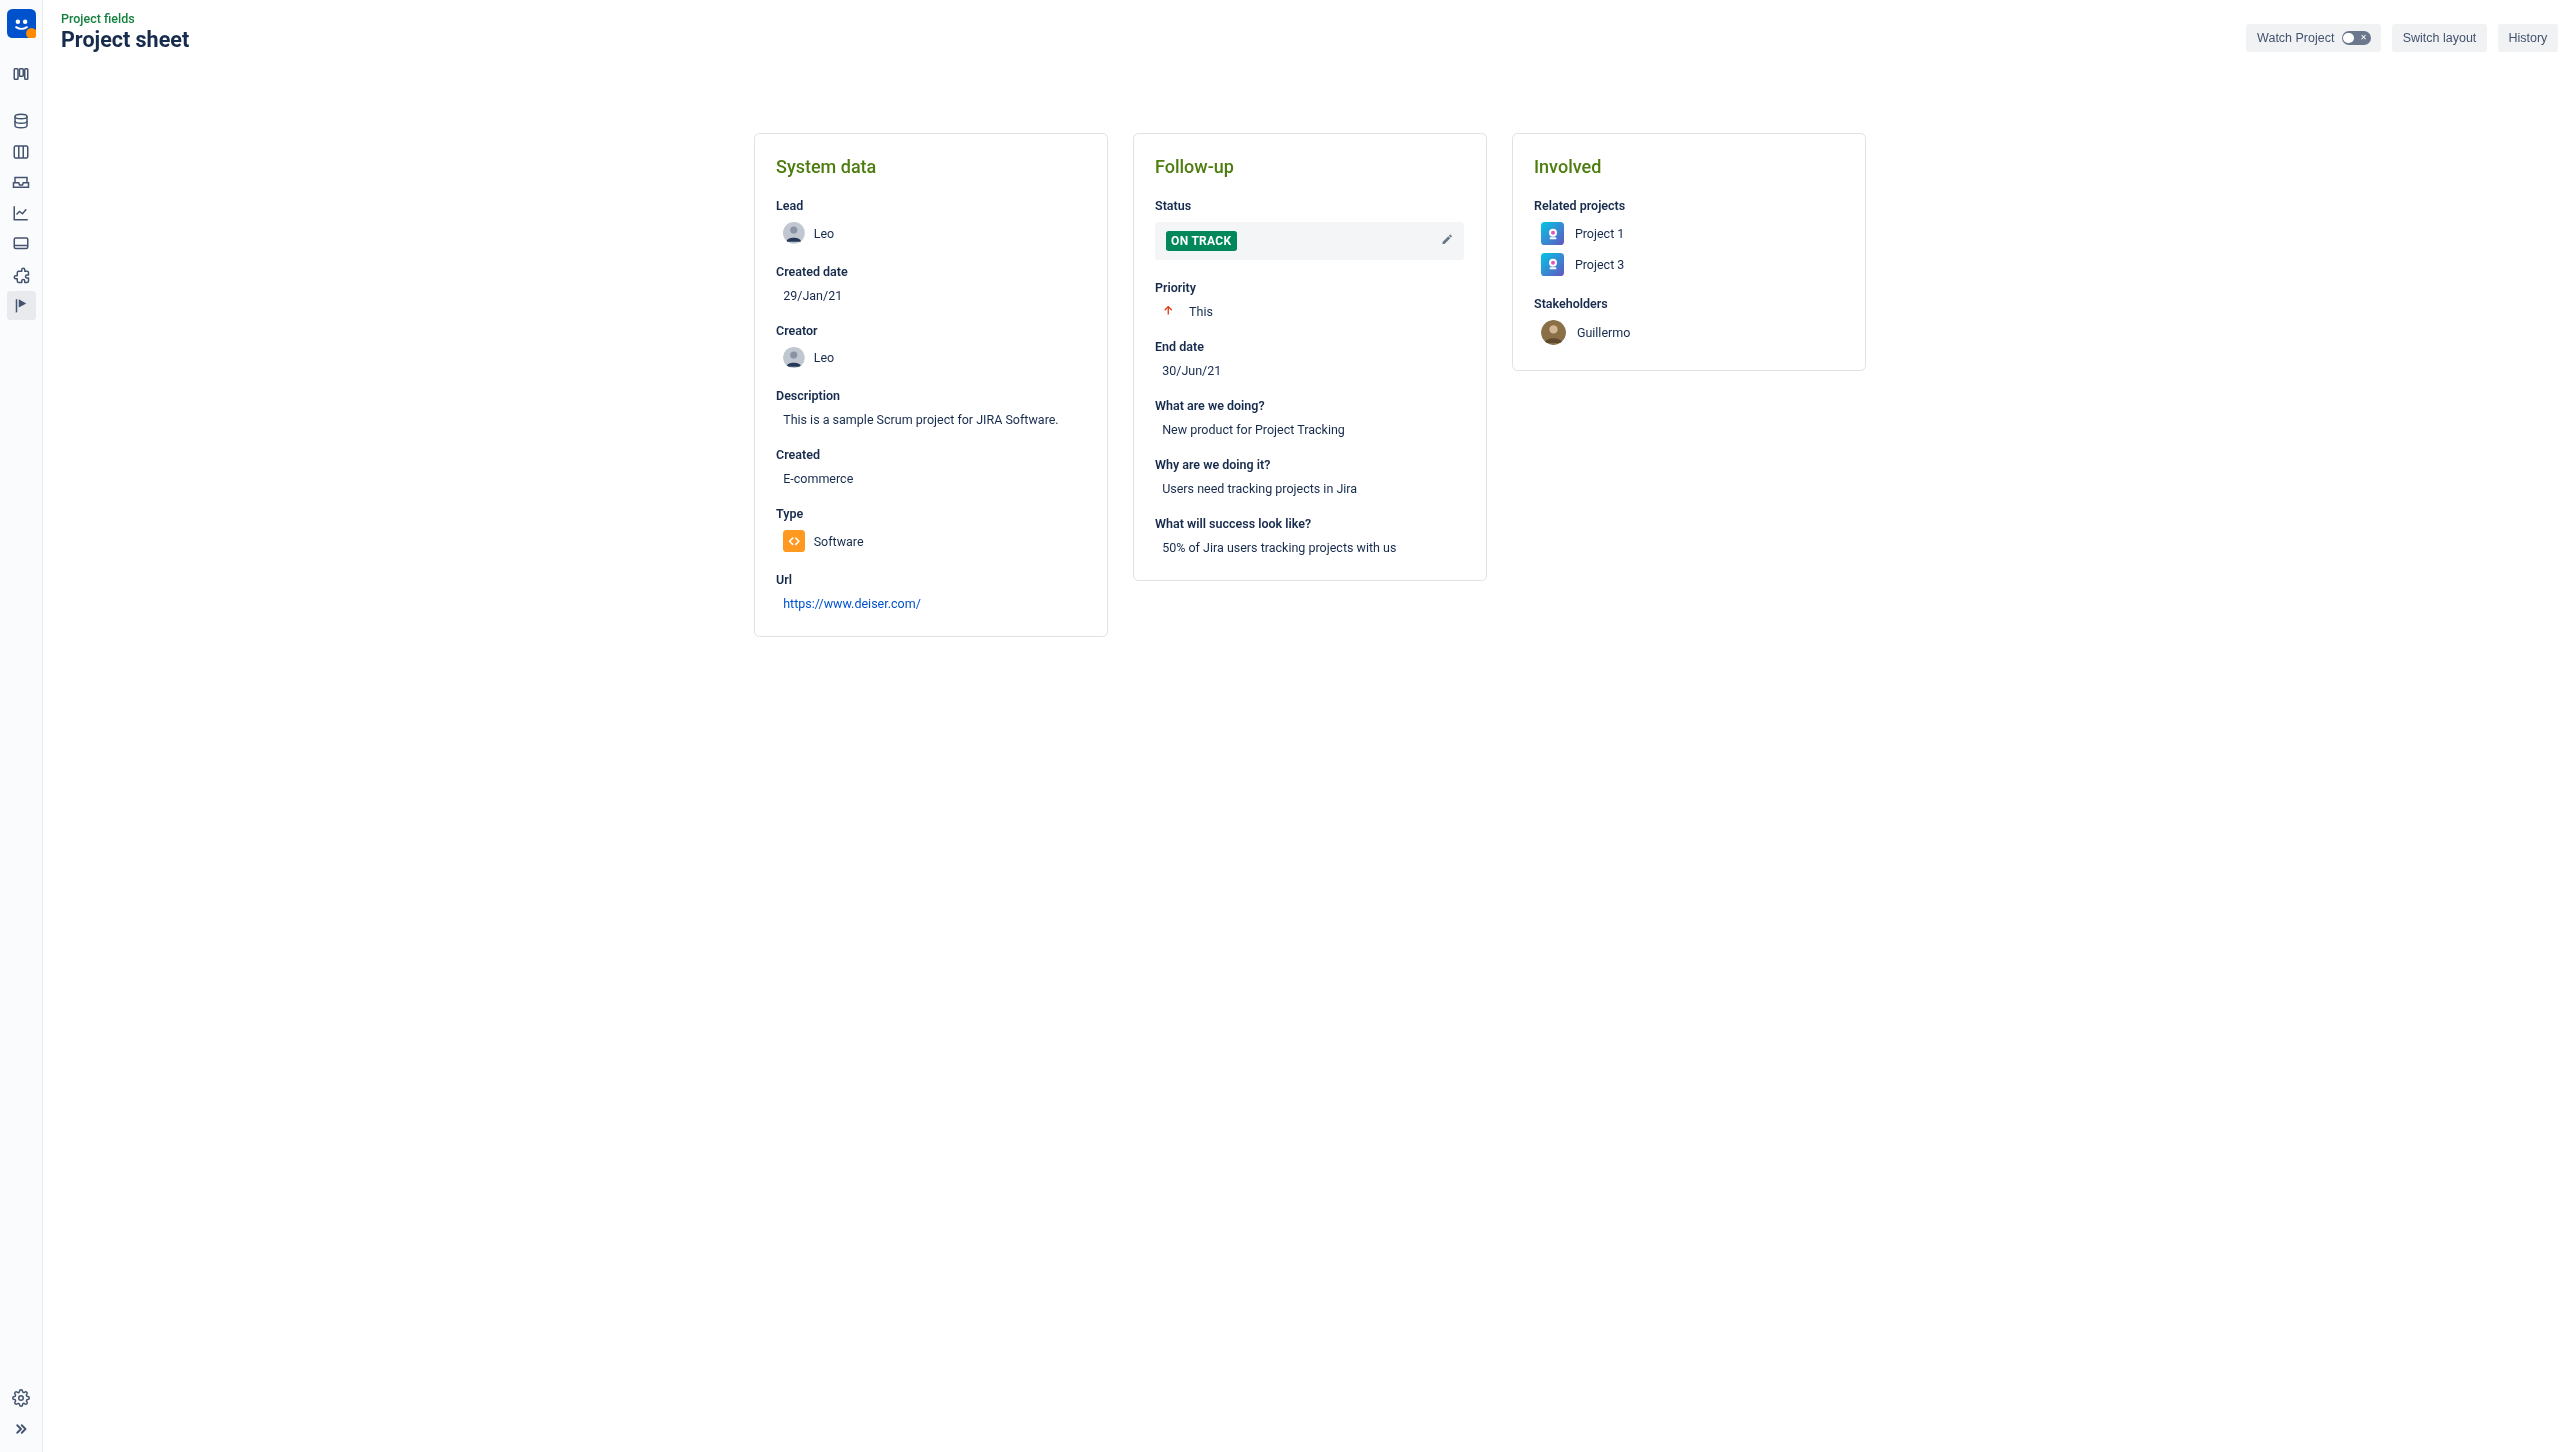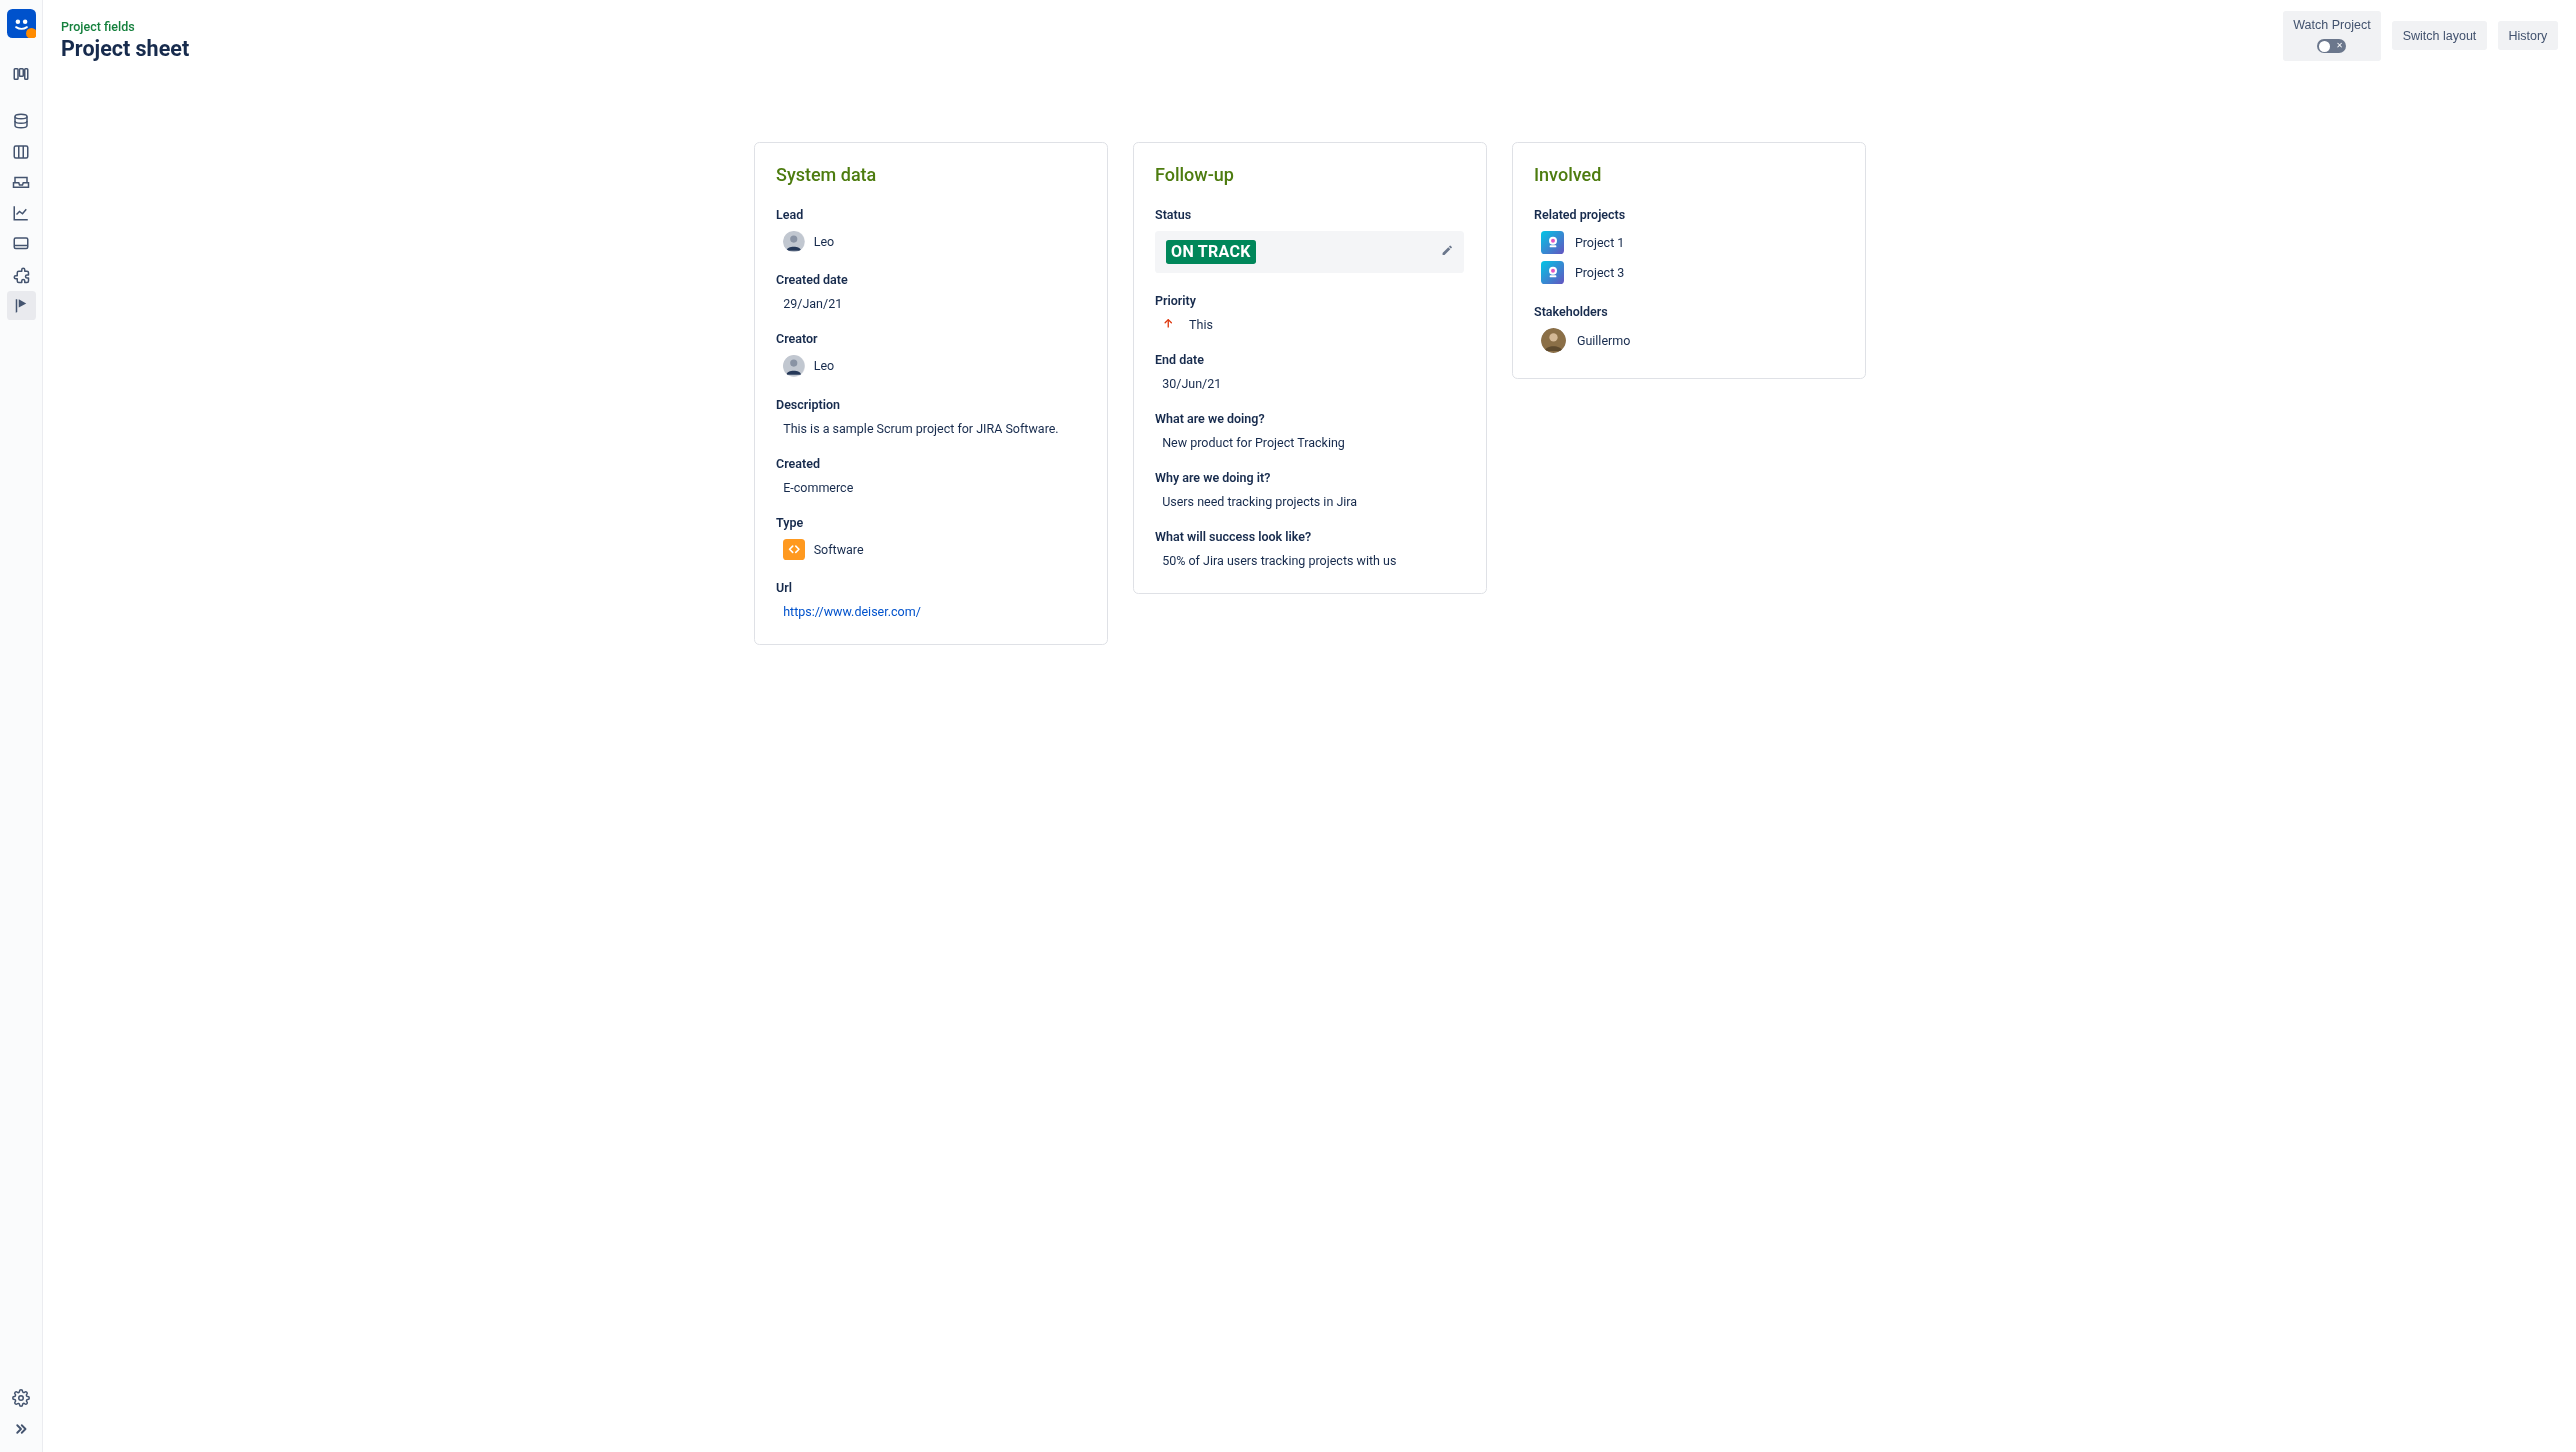--- a/index.html
+++ b/index.html
@@ -100,21 +100,20 @@
       border-radius: 2.7px;
       font-size: 12.5px;
       font-weight: 500;
       color: #42526E;
       cursor: pointer;
     }
     .watch-btn {
       display: flex;
       align-items: center;
       gap: 7.2px;
-      flex-direction: column;
     }
     .toggle {
       width: 29px;
       height: 14.3px;
       background: #6B778C;
       border-radius: 7.2px;
       position: relative;
       display: inline-block;
     }
     .toggle::after {
@@ -195,21 +194,21 @@
       display: flex;
       align-items: center;
       justify-content: space-between;
       background: #F4F5F7;
       border-radius: 3.6px;
       padding: 9px 10.7px;
     }
     .status-pill {
       background: #00875A;
       color: #fff;
-      font-size: 16px;
+      font-size: 12px;
       font-weight: 700;
       padding: 2.7px 5.4px;
       border-radius: 2.7px;
       letter-spacing: 0.3px;
     }
     .edit-icon {
       color: #6B778C;
     }
     .priority-arrow {
       color: #DE350B;

